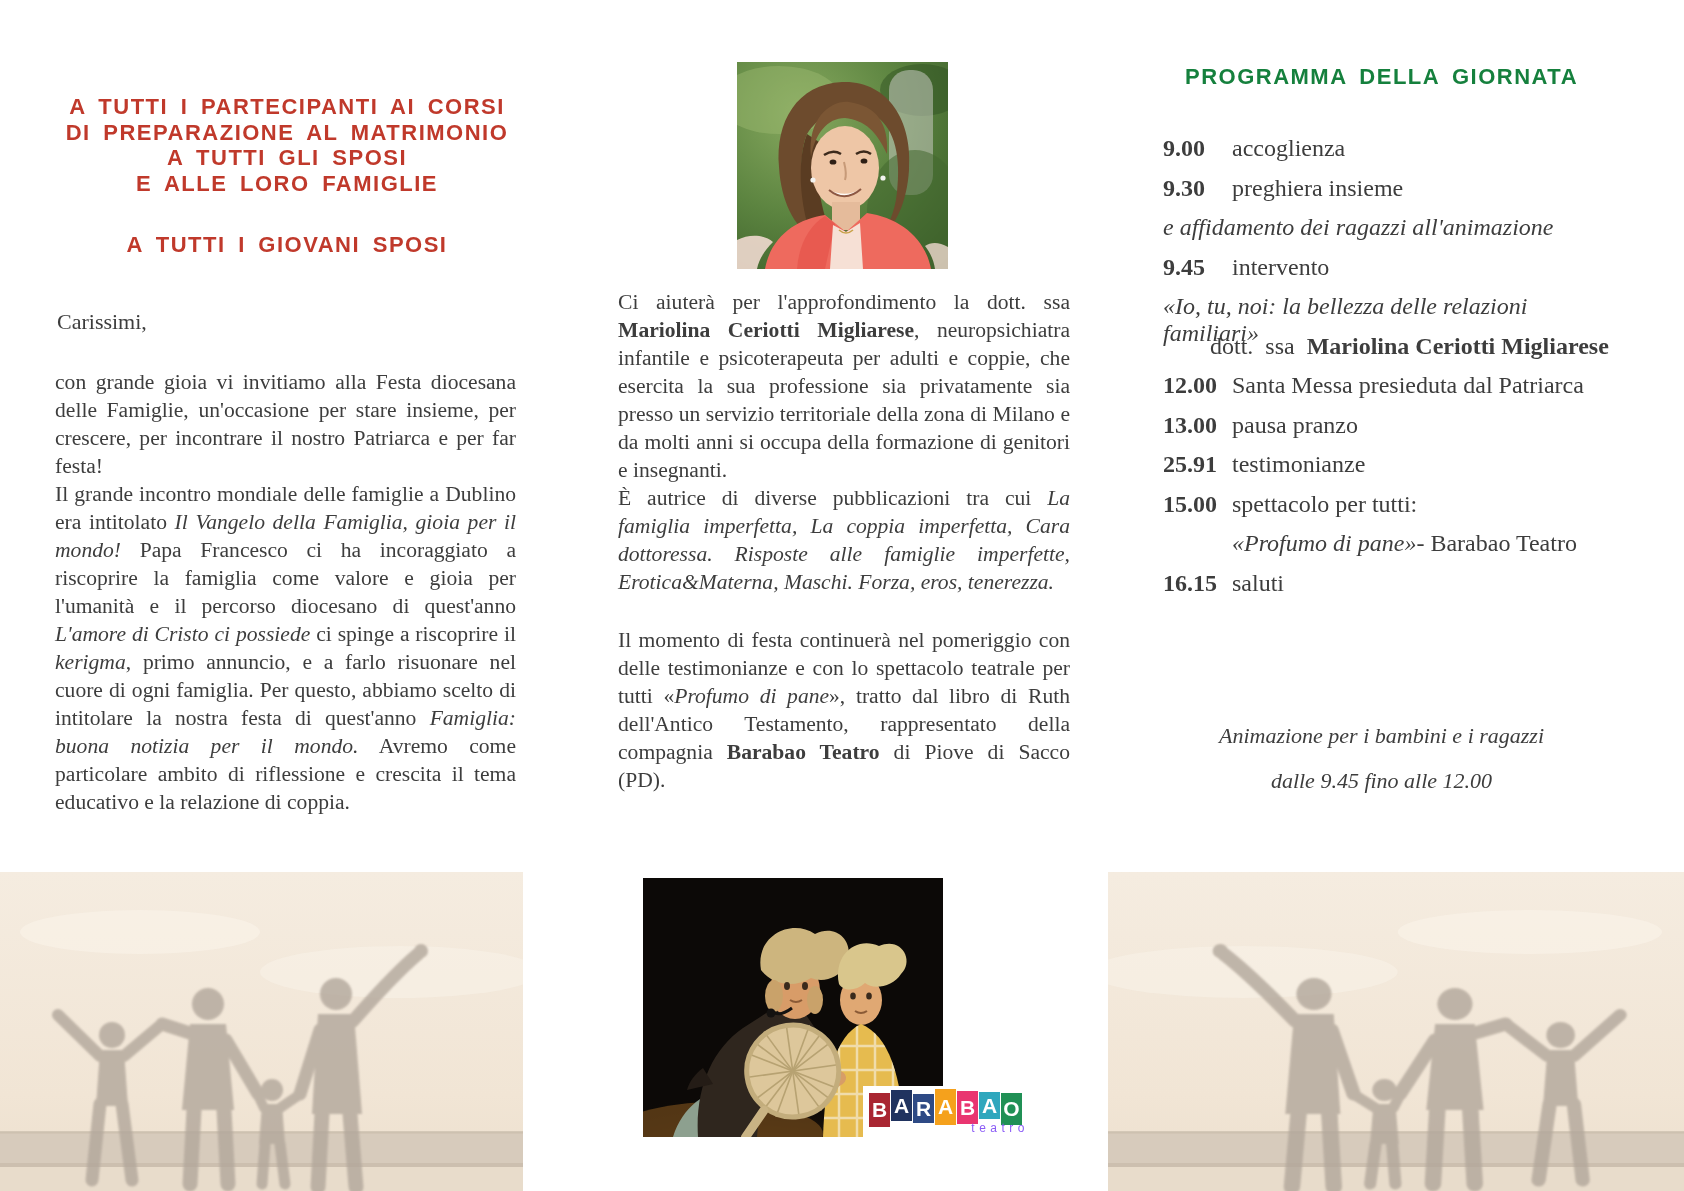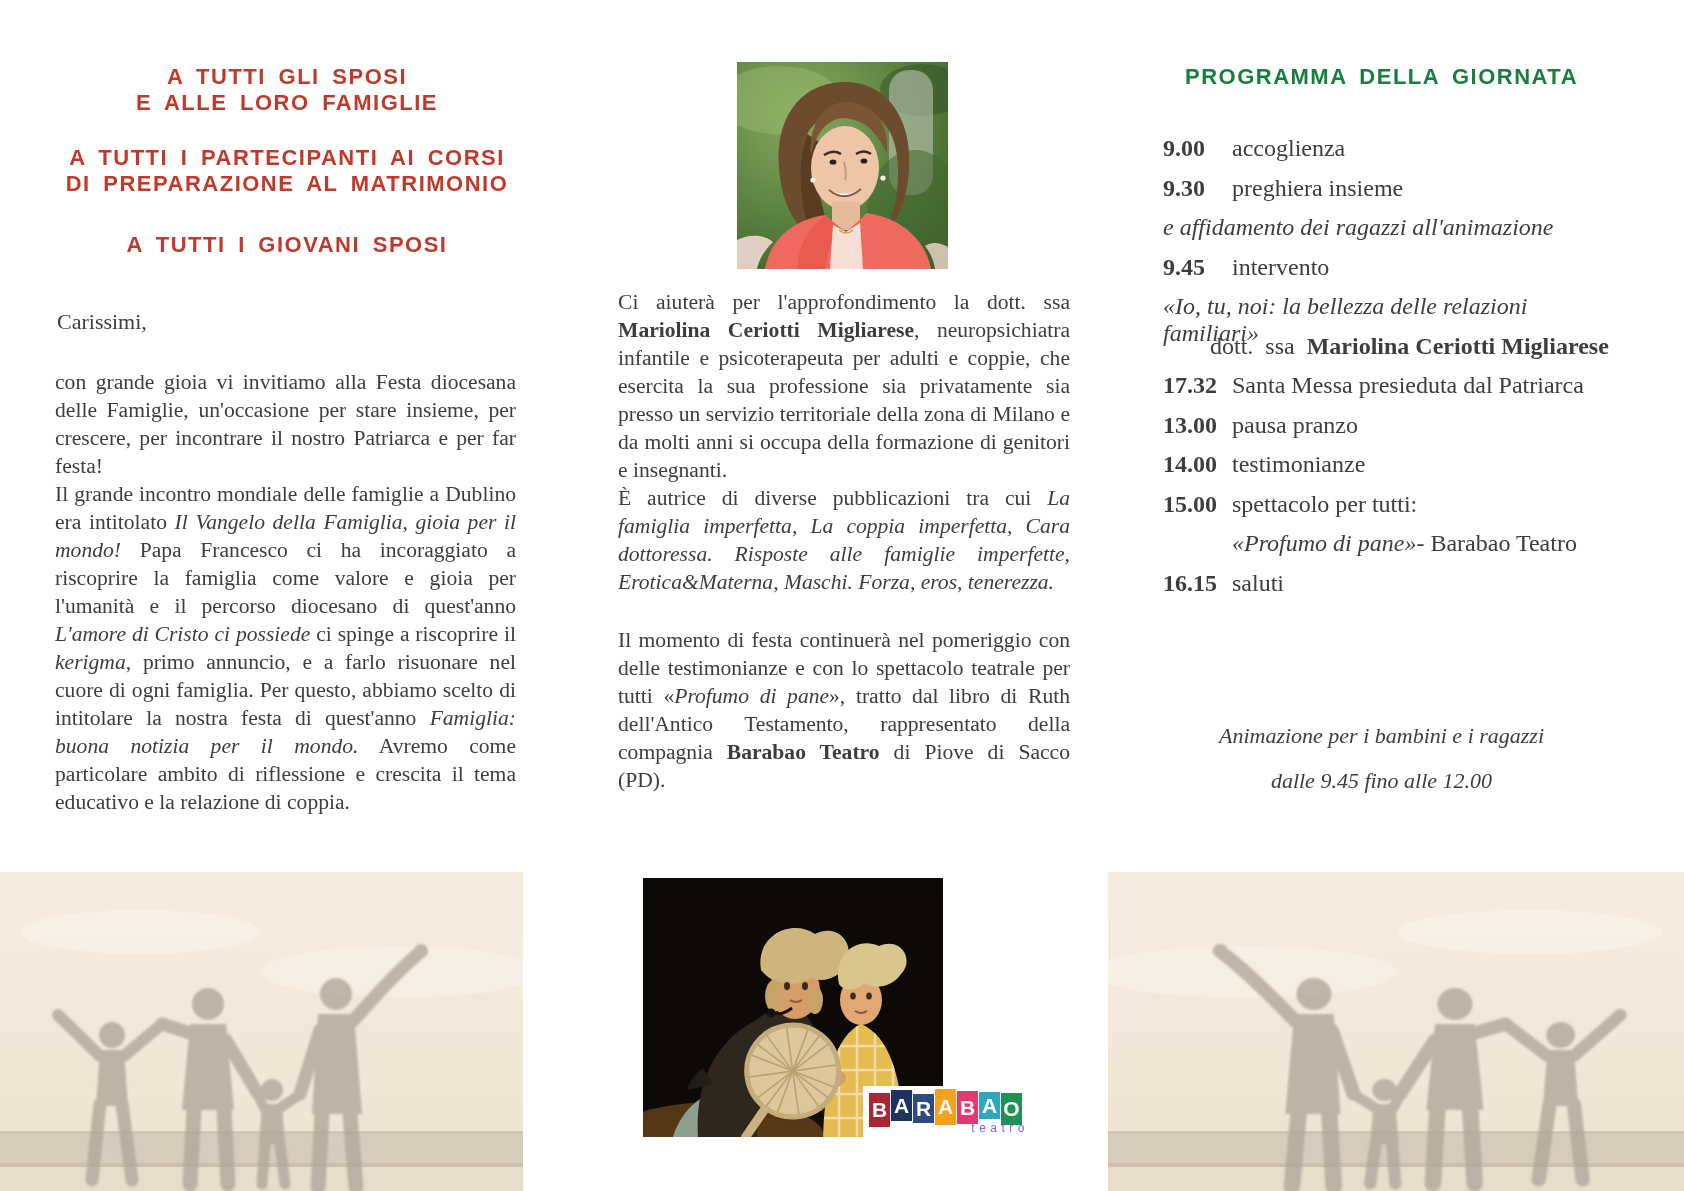--- a/index.html
+++ b/index.html
@@ -57,22 +57,22 @@
   .family-left{left:0;width:523px;}
   .family-right{left:1108px;width:576px;transform:scaleX(-1);}
   svg{display:block;width:100%;height:100%}
 </style>
 </head>
 <body>
 
 <div class="page">
 
   <div class="salutations" id="salutations">
+      <div class="salutation sal-gap1">A TUTTI I PARTECIPANTI AI CORSI<br>DI PREPARAZIONE AL MATRIMONIO</div>
       <div class="salutation">A TUTTI GLI SPOSI<br>E ALLE LORO FAMIGLIE</div>
-      <div class="salutation sal-gap1">A TUTTI I PARTECIPANTI AI CORSI<br>DI PREPARAZIONE AL MATRIMONIO</div>
       <div class="salutation sal-gap2">A TUTTI I GIOVANI SPOSI</div>
     </div>
   <div class="greeting">Carissimi,</div>
   <div class="letter-body"><span>con grande gioia vi invitiamo alla Festa diocesana delle Famiglie, un'occasione per stare insieme, per crescere, per incontrare il nostro Patriarca e per far festa!</span><br><span>Il grande incontro mondiale delle famiglie a Dublino era intitolato </span><span class="it">Il Vangelo della Famiglia, gioia per il mondo!</span><span> Papa Francesco ci ha incoraggiato a riscoprire la famiglia come valore e gioia per l'umanità e il percorso diocesano di quest'anno </span><span class="it">L'amore di Cristo ci possiede</span><span> ci spinge a riscoprire il </span><span class="it">kerigma</span><span>, primo annuncio, e a farlo risuonare nel cuore di ogni famiglia. Per questo, abbiamo scelto di intitolare la nostra festa di quest'anno </span><span class="it">Famiglia: buona notizia per il mondo.</span><span> Avremo come particolare ambito di riflessione e crescita il tema educativo e la relazione di coppia.</span></div>
 
   <div class="speaker-photo">
     <svg viewBox="0 0 211 207" preserveAspectRatio="none">
       <defs>
         <radialGradient id="gardenbg" cx="30%" cy="25%" r="90%">
           <stop offset="0" stop-color="#87a95f"></stop>
@@ -204,29 +204,29 @@
       </div>
       <div class="srow entry">
         <span class="stime">9.45</span>
         <span class="slabel"><span>intervento</span></span>
       </div>
       <div class="srow note">
         <span class="it">«Io, tu, noi: la bellezza delle relazioni familiari»</span>
       </div>
       <div class="srow sub-wide"><span>dott.  ssa  </span><span class="bd">Mariolina Ceriotti Migliarese</span></div>
       <div class="srow entry">
-        <span class="stime">17.32</span>
+        <span class="stime">12.00</span>
         <span class="slabel"><span>Santa Messa presieduta dal Patriarca</span></span>
       </div>
       <div class="srow entry">
         <span class="stime">13.00</span>
         <span class="slabel"><span>pausa pranzo</span></span>
       </div>
       <div class="srow entry">
-        <span class="stime">14.00</span>
+        <span class="stime">25.91</span>
         <span class="slabel"><span>testimonianze</span></span>
       </div>
       <div class="srow entry">
         <span class="stime">15.00</span>
         <span class="slabel"><span>spettacolo per tutti:</span></span>
       </div>
       <div class="srow sub">
         <span class="it">«Profumo di pane»</span>
         <span> - Barabao Teatro</span>
       </div>

